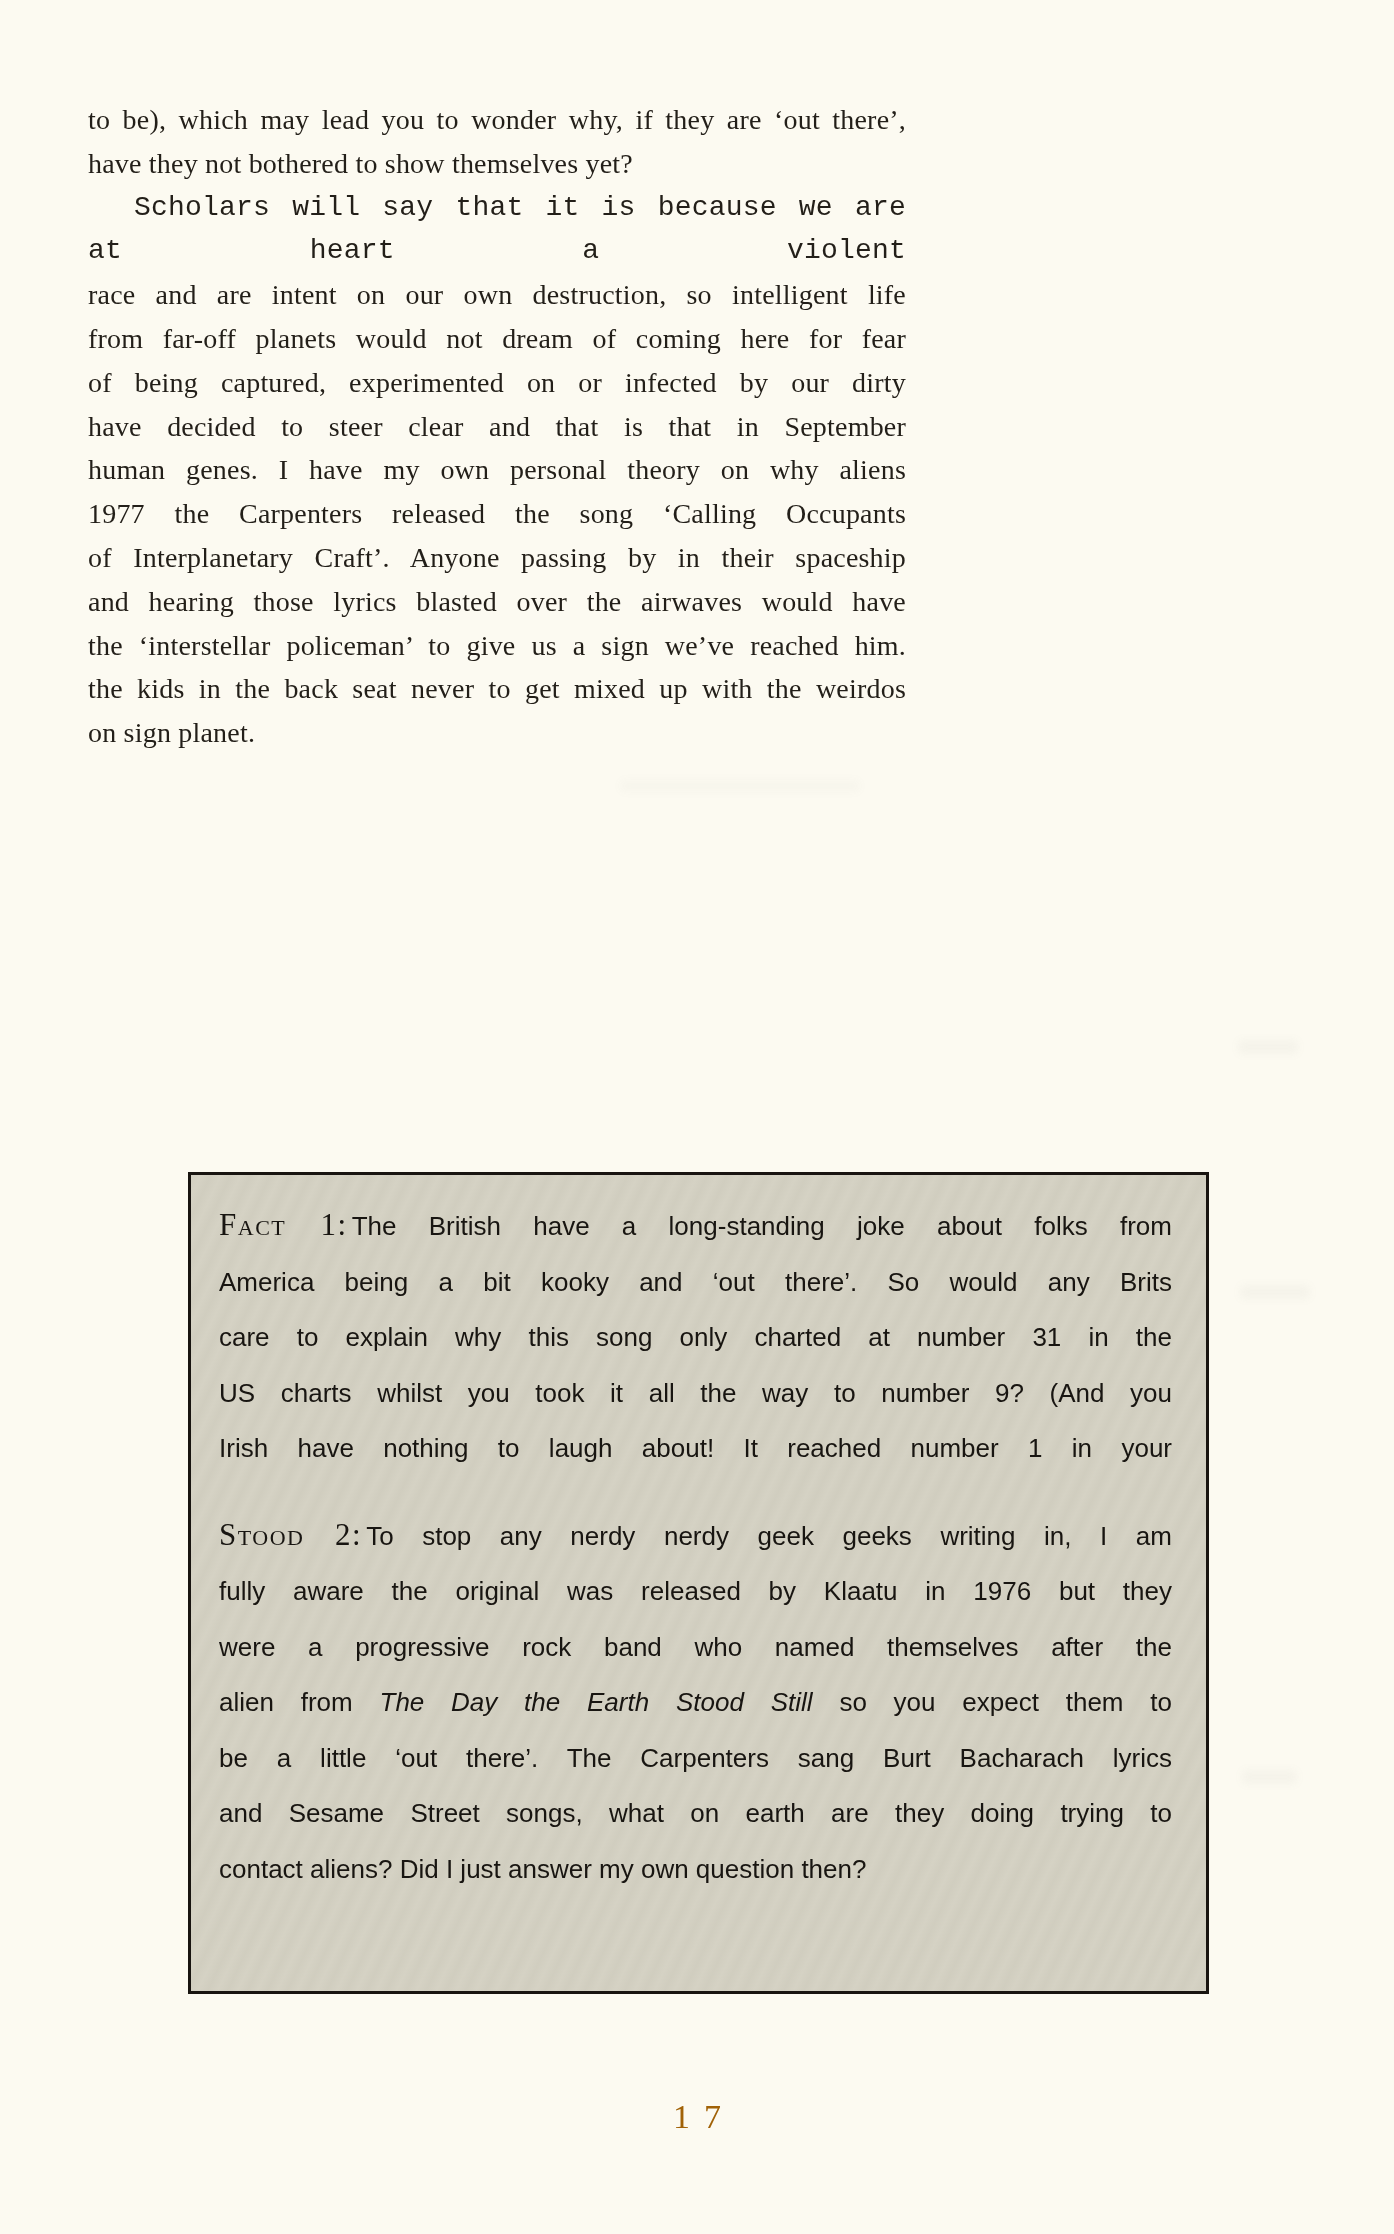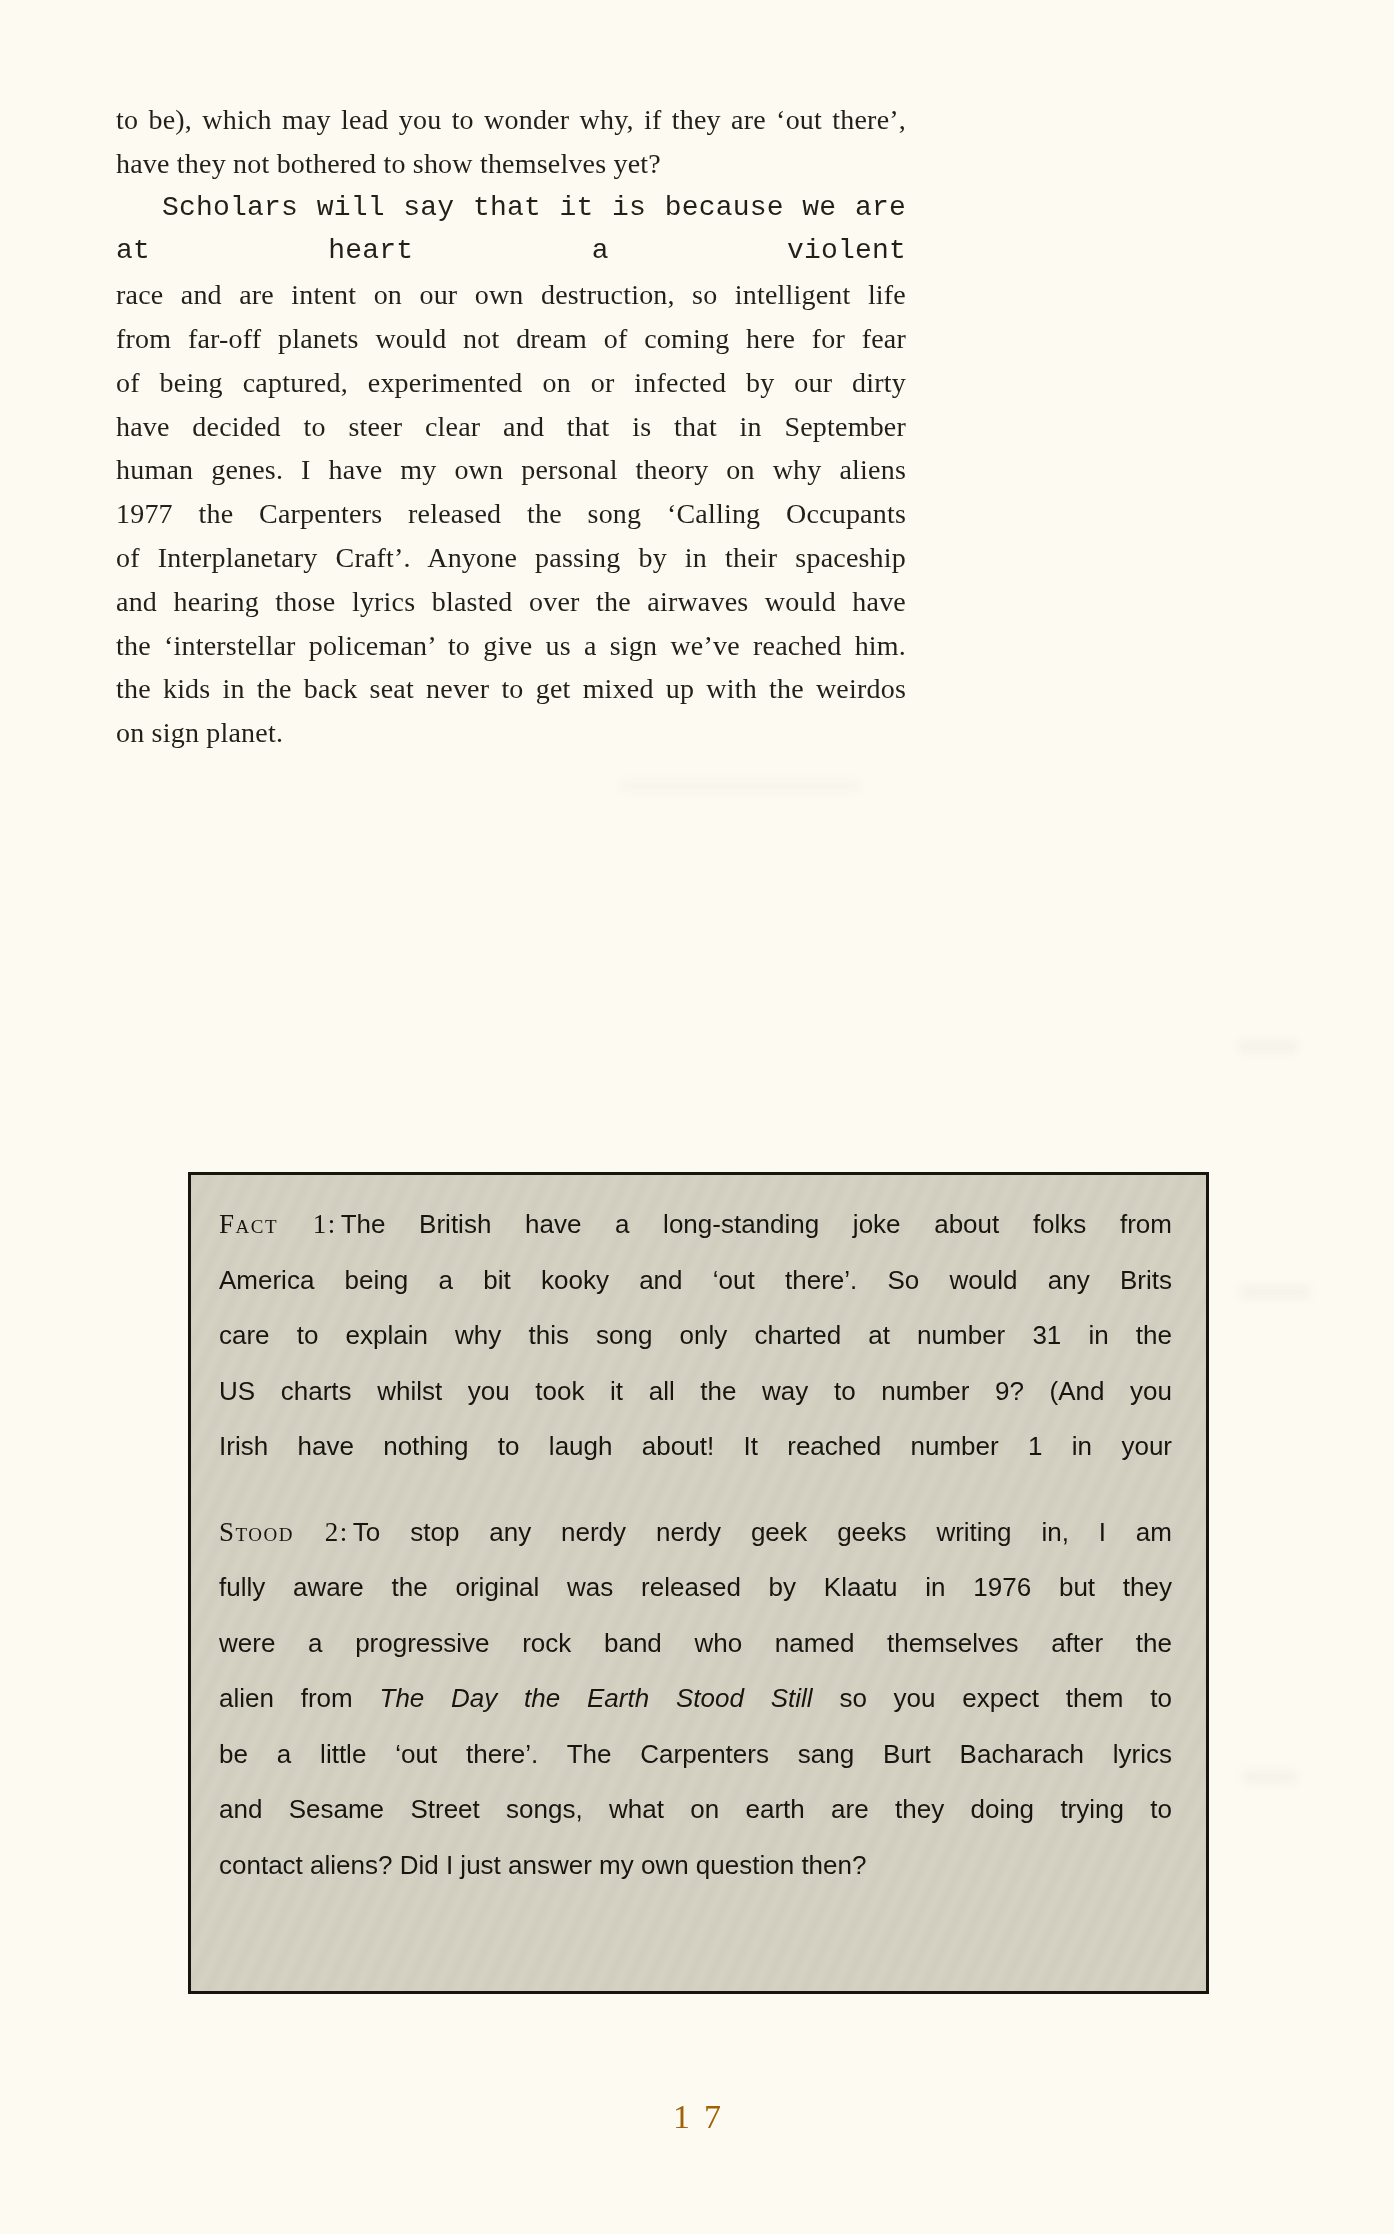--- a/index.html
+++ b/index.html
@@ -29,21 +29,20 @@
     left: 88px; top: 98px;
     width: 818px;
     font-size: 28px;
     line-height: 43.8px;
     letter-spacing: 0.2px;
   }
   .bline {
     text-align: justify;
     text-align-last: justify;
     white-space: normal;
-    margin-left: 28px;
   }
   .bline.last {
     text-align-last: left;
   }
   .bline.indent {
     text-indent: 46px;
     font-family: Liberation Mono, monospace;
   }
 
   .factbox {
@@ -63,21 +62,21 @@
     font-size: 26px;
     line-height: 55.5px;
     text-align: justify;
     text-align-last: justify;
   }
   .fb-line.last { text-align-last: left; }
   .fact2-block { margin-top: 30px; }
   .fact-label {
     font-family: "Liberation Serif", "DejaVu Serif", serif;
     font-variant: small-caps;
-    font-size: 27px;
+    font-size: 31px;
     letter-spacing: 1.5px;
     margin-right: 4px;
   }
   .it { font-style: italic; }
 
   .page-number {
     position: absolute;
     left: 0; top: 2098px;
     width: 100%;
     text-align: center;

